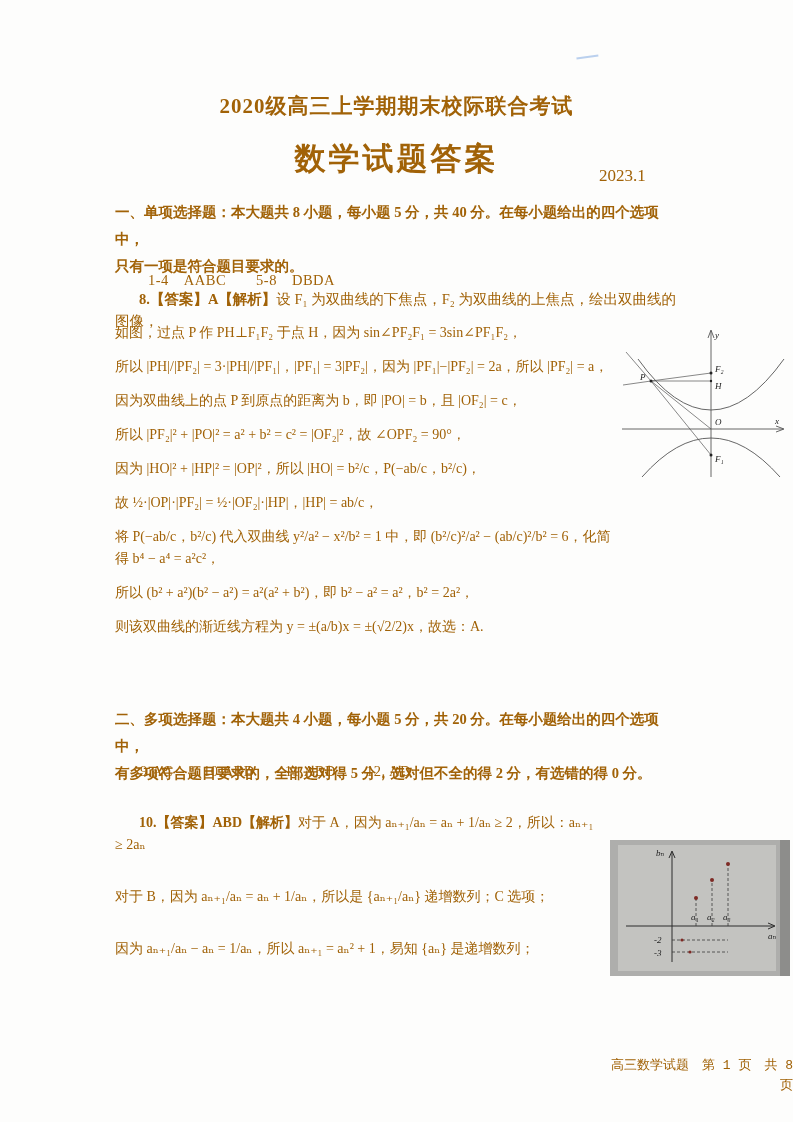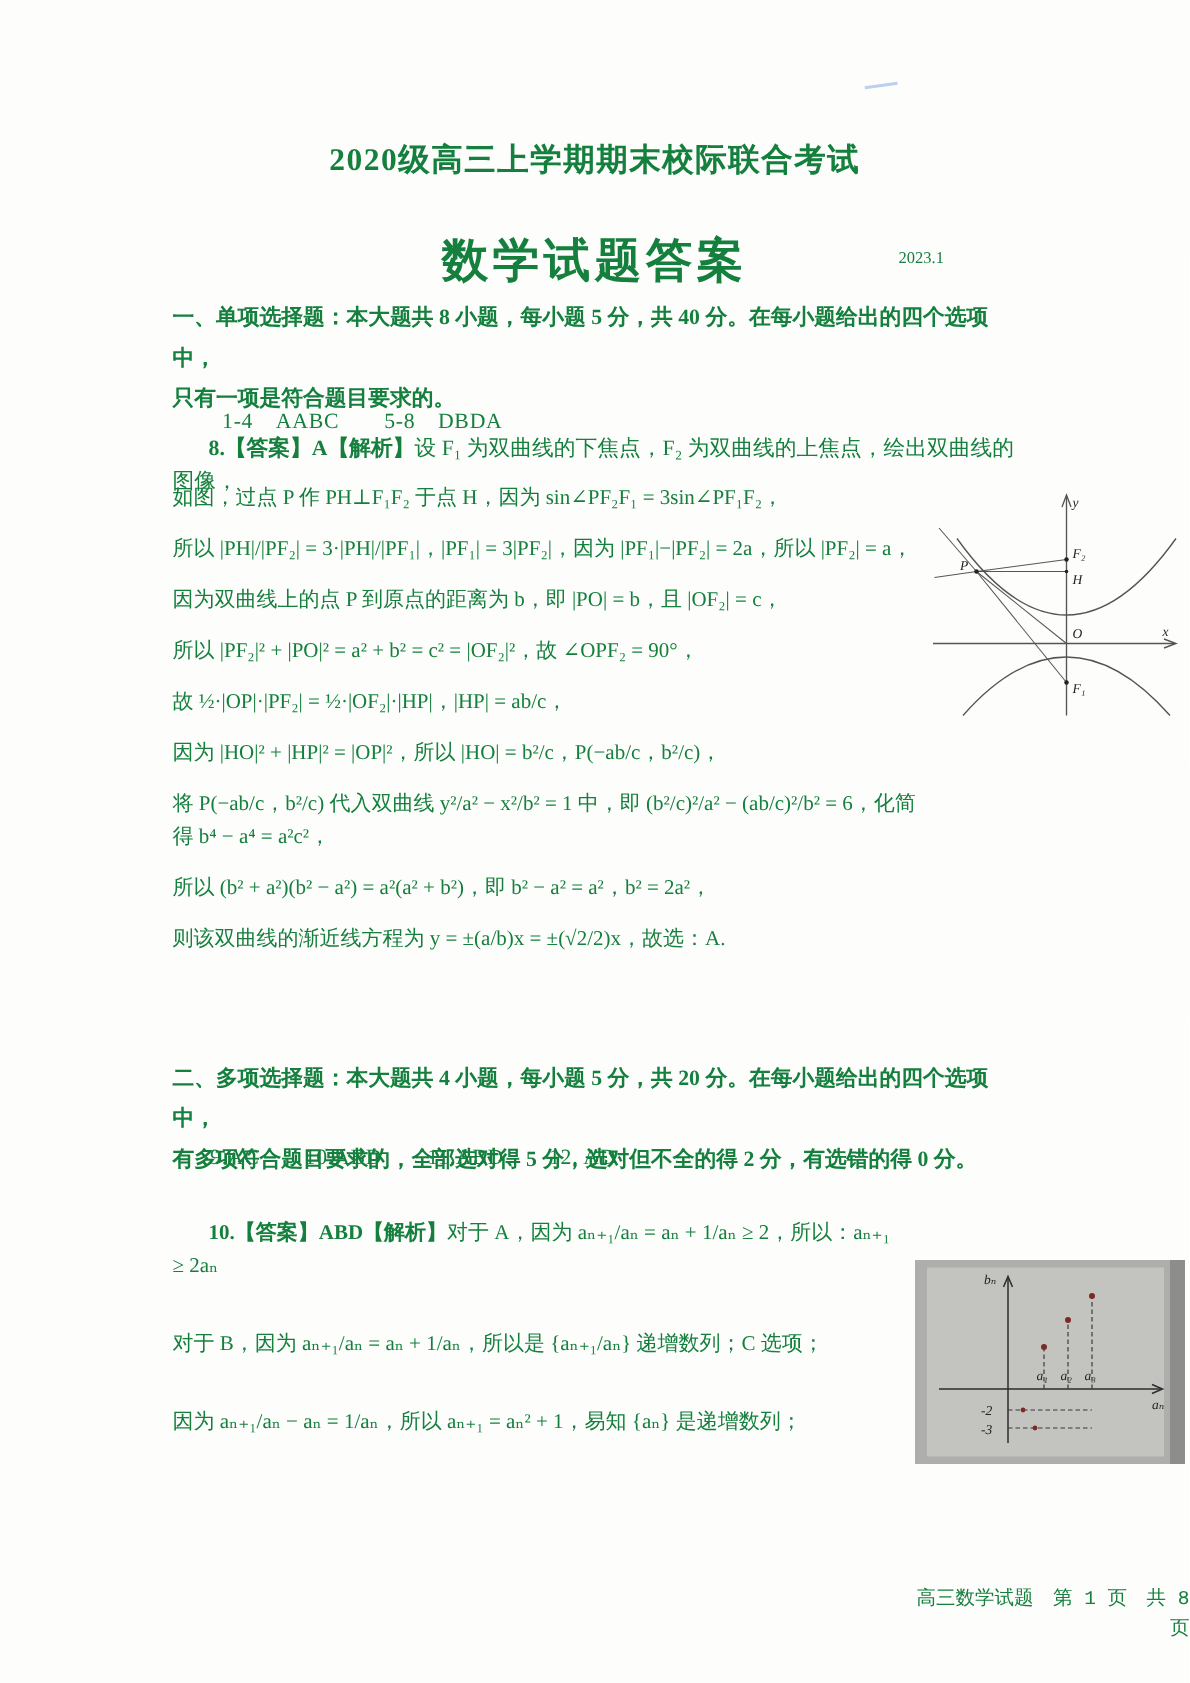--- a/index.html
+++ b/index.html
@@ -3,36 +3,36 @@
 <meta charset="utf-8">
 <style>
   * { margin:0; padding:0; box-sizing:border-box; }
   html,body { background:#ffffff; }
   .page {
     position:relative;
     width:793px; height:1122px;
     margin:0 auto;
     background:#fdfdfc;
     font-family:"Liberation Serif","DejaVu Serif",serif;
-    color:#15803d;
+    color:#a16207;
     overflow:hidden;
   }
   .exam-title {
     position:absolute; top:92px; left:0; right:0;
     text-align:center;
     font-size:21px; font-weight:700; letter-spacing:1px;
   }
   .doc-title {
     position:absolute; top:138px; left:0; right:0;
     text-align:center;
-    font-size:31px; font-weight:700; letter-spacing:3px;margin-top:15px;
+    font-size:31px; font-weight:700; letter-spacing:3px;
   }
   .exam-date {
     position:absolute; top:166px; left:599px;
-    font-size:11px;
+    font-size:17px;
   }
   .sec-head {
     position:absolute; left:115px; width:572px;
     font-size:14.5px; font-weight:700; line-height:27px;
   }
   .sec1-head { top:199px; }
   .sec2-head { top:706px; }
   .answers-line {
     position:absolute; font-size:14.5px; letter-spacing:0.5px;
   }
@@ -86,22 +86,22 @@
 
   <p class="answers-line answers1">1-4　AABC　　5-8　DBDA</p>
 
   <p class="intro-line"><span class="bold">8.【答案】A【解析】</span><span>设 F₁ 为双曲线的下焦点，F₂ 为双曲线的上焦点，绘出双曲线的图像，</span></p>
 
   <div class="sol-block p8-block">
     <p>如图，过点 P 作 PH⊥F₁F₂ 于点 H，因为 sin∠PF₂F₁ = 3sin∠PF₁F₂，</p>
     <p>所以 |PH|/|PF₂| = 3·|PH|/|PF₁|，|PF₁| = 3|PF₂|，因为 |PF₁|−|PF₂| = 2a，所以 |PF₂| = a，</p>
     <p>因为双曲线上的点 P 到原点的距离为 b，即 |PO| = b，且 |OF₂| = c，</p>
     <p>所以 |PF₂|² + |PO|² = a² + b² = c² = |OF₂|²，故 ∠OPF₂ = 90°，</p>
+    <p>因为 |HO|² + |HP|² = |OP|²，所以 |HO| = b²/c，P(−ab/c，b²/c)，</p>
     <p>故 ½·|OP|·|PF₂| = ½·|OF₂|·|HP|，|HP| = ab/c，</p>
-    <p>因为 |HO|² + |HP|² = |OP|²，所以 |HO| = b²/c，P(−ab/c，b²/c)，</p>
     <p>将 P(−ab/c，b²/c) 代入双曲线 y²/a² − x²/b² = 1 中，即 (b²/c)²/a² − (ab/c)²/b² = 6，化简得 b⁴ − a⁴ = a²c²，</p>
     <p>所以 (b² + a²)(b² − a²) = a²(a² + b²)，即 b² − a² = a²，b² = 2a²，</p>
     <p>则该双曲线的渐近线方程为 y = ±(a/b)x = ±(√2/2)x，故选：A.</p>
   </div>
 
   <svg class="fig1" viewBox="0 0 172 158">
     <g stroke="#555" stroke-width="0.9" fill="none">
       <line x1="95" y1="152" x2="95" y2="6"></line>
       <polyline points="92,13 95,5 98,13"></polyline>
       <line x1="6" y1="104" x2="167" y2="104"></line>

